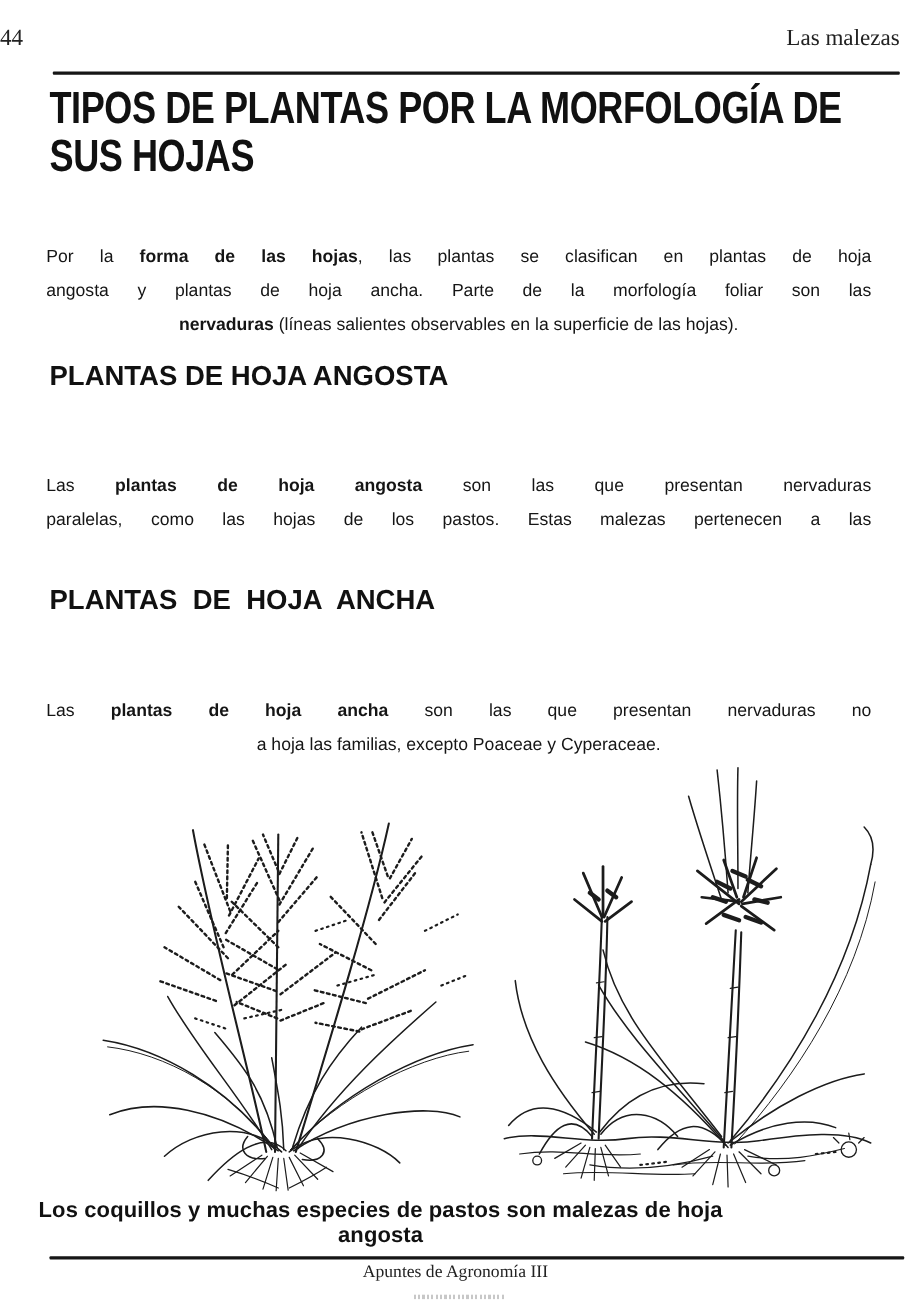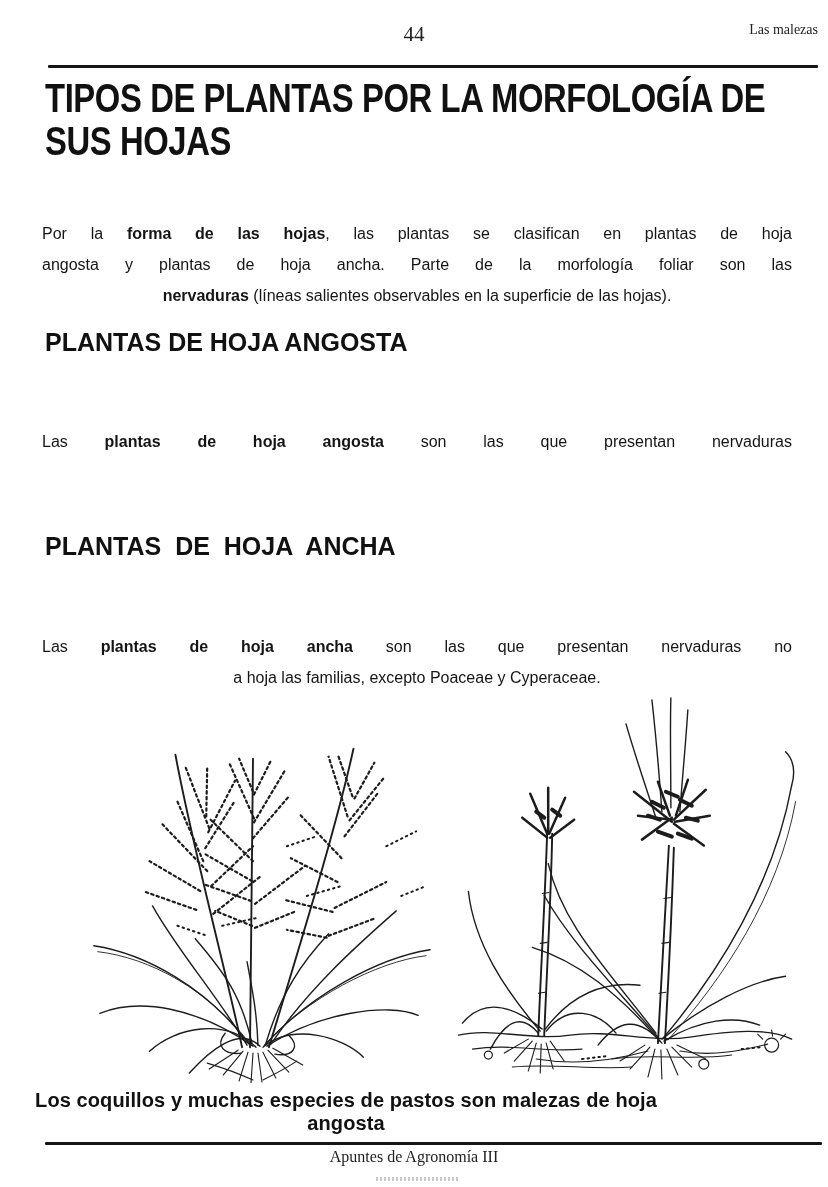--- a/index.html
+++ b/index.html
@@ -3,24 +3,24 @@
 <meta charset="utf-8">
 <style>
   html,body{margin:0;padding:0;}
   body{
     width:828px;height:1187px;background:#ffffff;overflow:hidden;position:relative;
     font-family:"Liberation Sans", sans-serif;color:#1a1a1a;
     -webkit-font-smoothing:antialiased;
   }
   .abs{position:absolute;}
   
-  .pagenum{top:22px;left:0;width:828px;text-align:center;
+  .pagenum{top:22px;left:0;width:828px;
     font-family:"Liberation Serif", serif;font-size:21px;color:#222;}
   .runtitle{top:22px;right:10px;
-    font-family:"Liberation Serif", serif;font-size:14px;color:#222;}
+    font-family:"Liberation Serif", serif;font-size:21px;color:#222;}
   .rule{background:#161616;height:3px;border-radius:1px;}
   .rule-top{top:65px;left:48px;width:770px;}
   .rule-bottom{top:1142px;left:45px;width:777px;height:2.5px;}
   
   .title-line{
     left:45px;font-weight:bold;font-size:41px;line-height:44px;letter-spacing:-0.5px;
     white-space:nowrap;transform:scaleX(0.80);transform-origin:0 50%;color:#111;
   }
   .title-1{top:76px;}
   .title-2{top:119px;}
@@ -71,20 +71,21 @@
 
   <div class="abs para p-intro">
     <div class="pline"><span>Por la </span><span class="b">forma de las hojas</span><span>, las plantas se clasifican en plantas de hoja</span></div>
     <div class="pline"><span>angosta y plantas de hoja ancha. Parte de la morfología foliar son las</span></div>
     <div class="pline last"><span class="b">nervaduras</span><span> (líneas salientes observables en la superficie de las hojas).</span></div>
   </div>
 
   <div class="abs sec-h h-narrow">PLANTAS DE HOJA ANGOSTA</div>
   <div class="abs para p-narrow">
     <div class="pline"><span>Las </span><span class="b">plantas de hoja angosta</span><span> son las que presentan nervaduras</span></div>
+    <div class="pline"><span>paralelas, como las hojas de los pastos. Estas malezas pertenecen a las</span></div>
   </div>
 
   <div class="abs sec-h h-broad">PLANTAS DE HOJA ANCHA</div>
   <div class="abs para p-broad">
     <div class="pline"><span>Las </span><span class="b">plantas de hoja ancha</span><span> son las que presentan nervaduras no</span></div>
     <div class="pline last"><span>a hoja las familias, excepto Poaceae y Cyperaceae.</span></div>
   </div>
 
   <svg class="fig-svg fig-left" viewBox="0 0 390 388" aria-hidden="true">
     <g>

